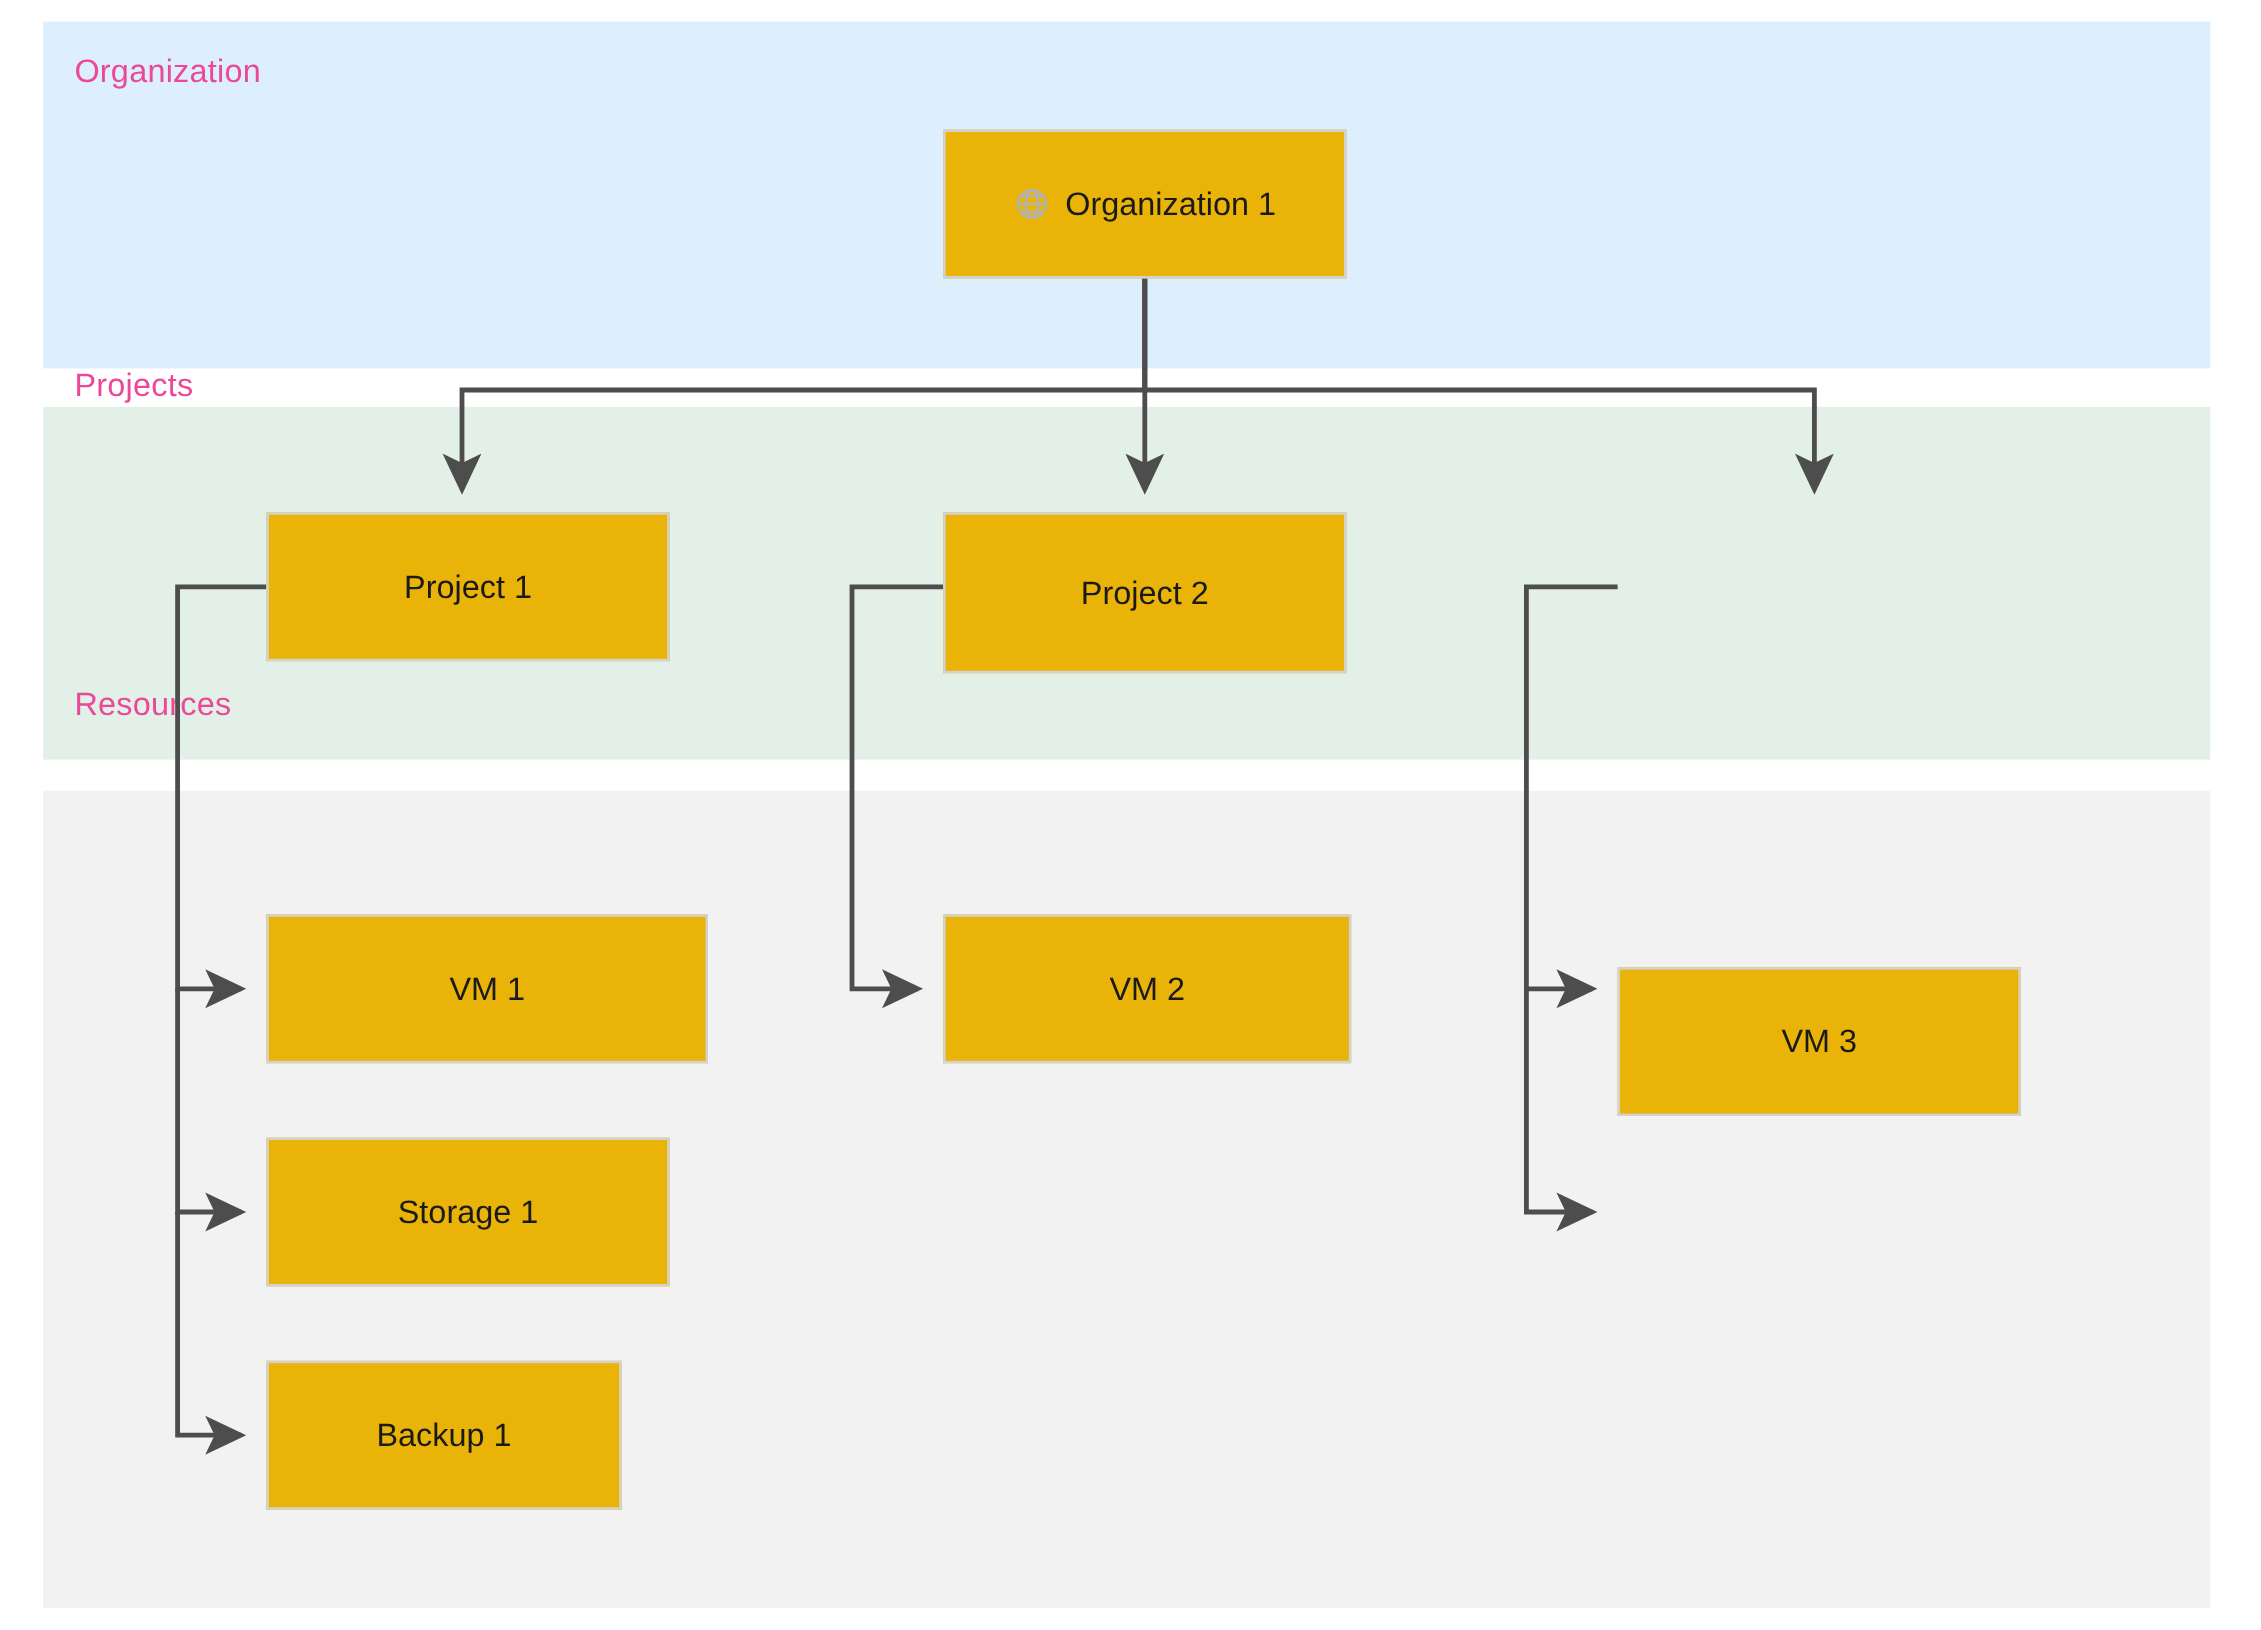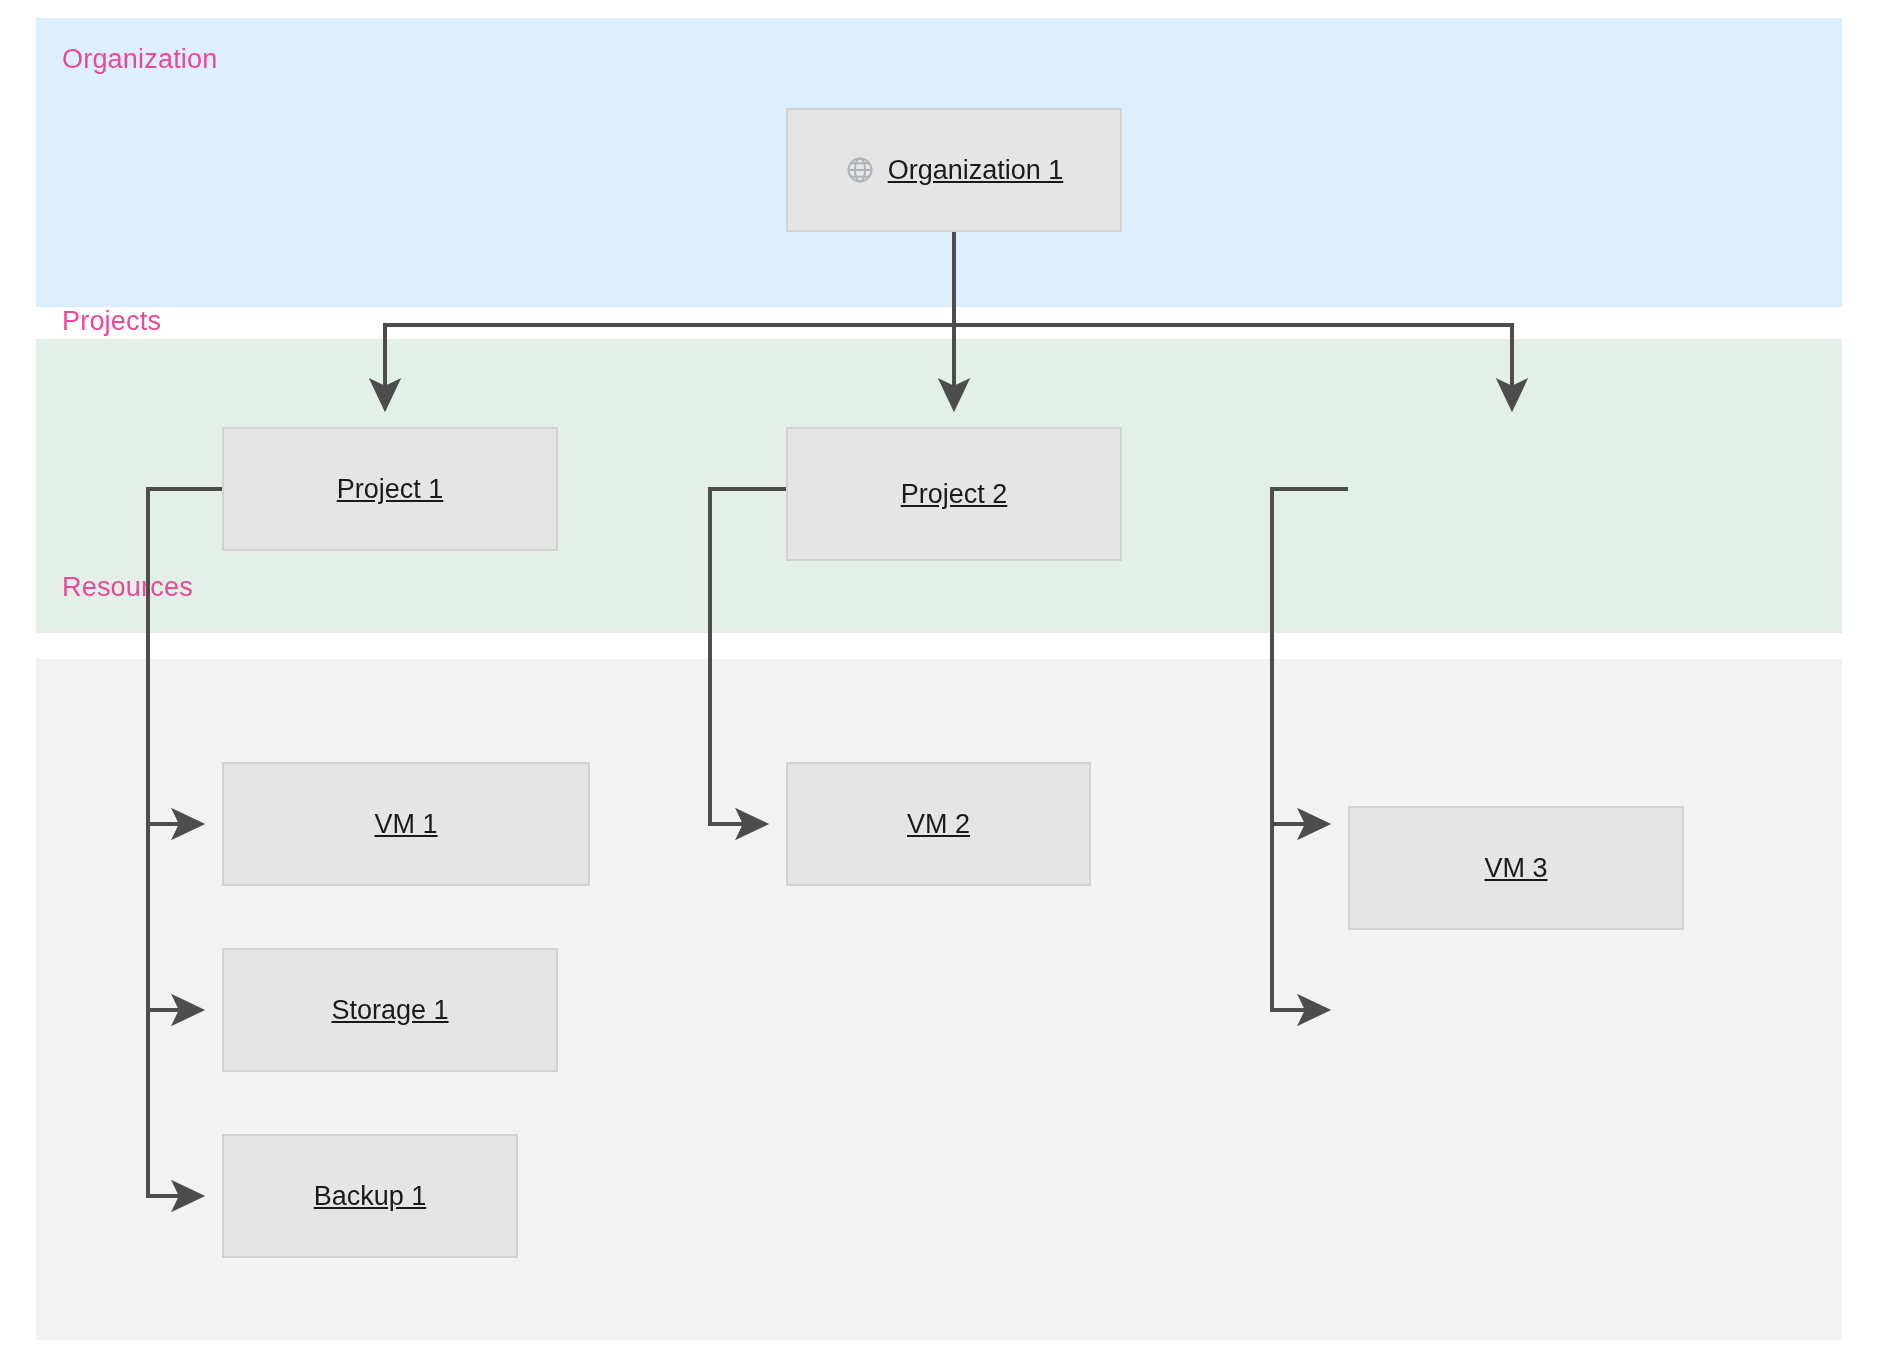--- a/index.html
+++ b/index.html
@@ -23,30 +23,29 @@
   .band-label {
     position: absolute;
     font-family: "Liberation Sans", sans-serif;
     font-size: 27px;
     color: #ec4899;
     white-space: nowrap;
     letter-spacing: 0.2px;
   }
   .node {
     position: absolute;
-    background: #e5e5e5;
+    background: #eab308;
     border: 2px solid #d2d2d2;
     box-sizing: border-box;
     display: flex;
     align-items: center;
     justify-content: center;
     font-family: "Liberation Sans", sans-serif;
     font-size: 27px;
     color: #1a1a1a;
-    text-decoration: underline;
   }
   .node-inner {
     display: flex;
     align-items: center;
     justify-content: center;
     gap: 13px;
   }
   .node-icon {
     display: inline-flex;
     align-items: center;
@@ -123,21 +122,21 @@
 
   <div class="node" style="left:786px; top:427px; width:336px; height:134px;">
     <span class="node-label">Project 2</span>
   </div>
 
 
   <div class="node" style="left:222px; top:762px; width:368px; height:124px;">
     <span class="node-label">VM 1</span>
   </div>
 
-  <div class="node" style="left:786px; top:762px; width:305px; height:124px;">
+  <div class="node" style="left:786px; top:762px; width:340px; height:124px;">
     <span class="node-label">VM 2</span>
   </div>
 
   <div class="node" style="left:1348px; top:806px; width:336px; height:124px;text-align:right;">
     <span class="node-label">VM 3</span>
   </div>
 
   <div class="node" style="left:222px; top:948px; width:336px; height:124px;">
     <span class="node-label">Storage 1</span>
   </div>

